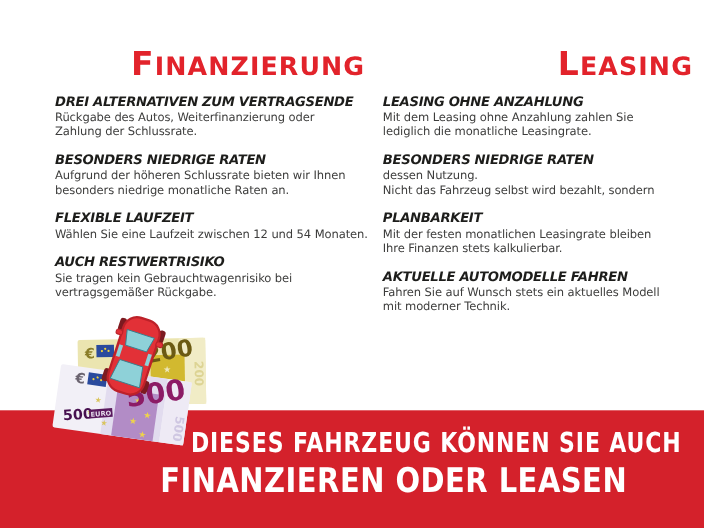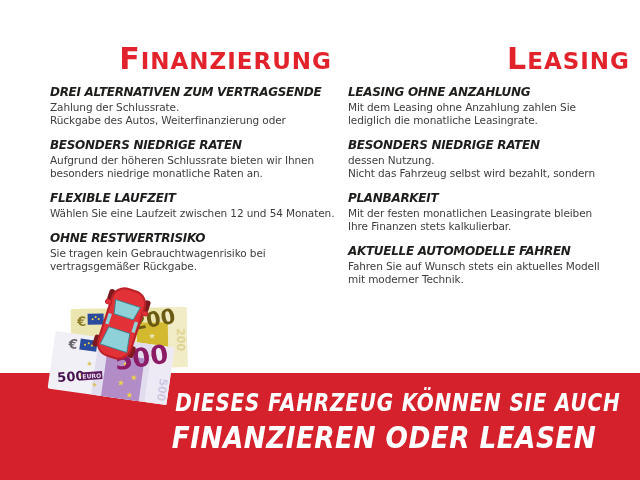--- a/index.html
+++ b/index.html
@@ -36,21 +36,21 @@
   }
 
   
   .banner{
     position:absolute;left:0;top:373px;width:640px;height:107px;
     background:var(--banner_red,#d4212b);
     z-index:1;
   }
   .banner-lines{
     position:absolute;right:20px;top:15px;
-    text-align:center;color:var(--banner_text,#ffffff);font-style:italic;
+    text-align:left;color:var(--banner_text,#ffffff);
   }
   .banner-line1{
     font-size:25px;line-height:30px;font-weight:bold;letter-spacing:1px;
     white-space:nowrap;transform:scaleX(0.80);transform-origin:100% 50%;
   }
   .banner-line2{
     margin-top:2px;
     font-size:31px;line-height:34px;font-weight:bold;letter-spacing:0.5px;
     white-space:nowrap;transform:scaleX(0.85);transform-origin:100% 50%;
   }
@@ -62,35 +62,35 @@
 </head>
 <body>
 
 <div class="page">
 
   <div class="col col-left">
     <h1 class="col-title">Finanzierung</h1>
 
     <div class="item">
       <h2 class="item-h">DREI ALTERNATIVEN ZUM VERTRAGSENDE</h2>
+      <div class="bline">Rückgabe des Autos, Weiterfinanzierung oder</div>
       <div class="bline">Zahlung der Schlussrate.</div>
-      <div class="bline">Rückgabe des Autos, Weiterfinanzierung oder</div>
     </div>
     <div class="item">
       <h2 class="item-h">BESONDERS NIEDRIGE RATEN</h2>
       <div class="bline">Aufgrund der höheren Schlussrate bieten wir Ihnen</div>
       <div class="bline">besonders niedrige monatliche Raten an.</div>
     </div>
     <div class="item">
       <h2 class="item-h">FLEXIBLE LAUFZEIT</h2>
       <div class="bline">Wählen Sie eine Laufzeit zwischen 12 und 54 Monaten.</div>
       <div class="bline"></div>
     </div>
     <div class="item">
-      <h2 class="item-h">OHNE RESTWERTRISIKO</h2>
+      <h2 class="item-h">AUCH RESTWERTRISIKO</h2>
       <div class="bline">Sie tragen kein Gebrauchtwagenrisiko bei</div>
       <div class="bline">vertragsgemäßer Rückgabe.</div>
     </div>
   </div>
 
   <div class="col col-right">
     <h1 class="col-title">Leasing</h1>
 
     <div class="item">
       <h2 class="item-h">LEASING OHNE ANZAHLUNG</h2>

